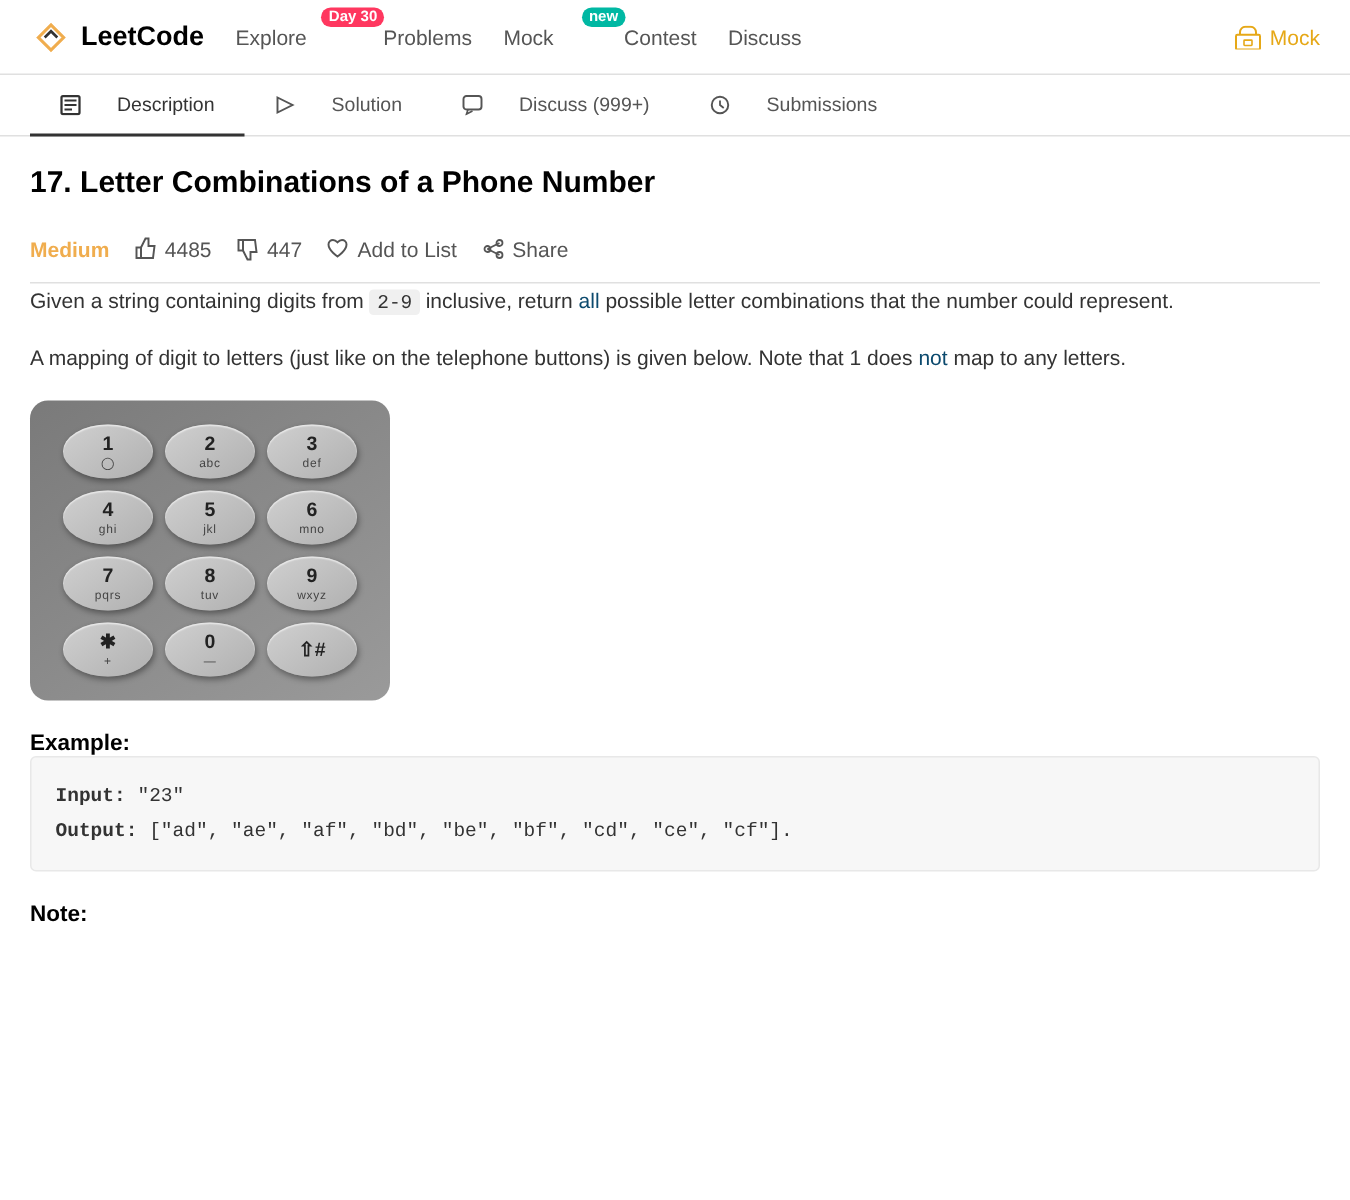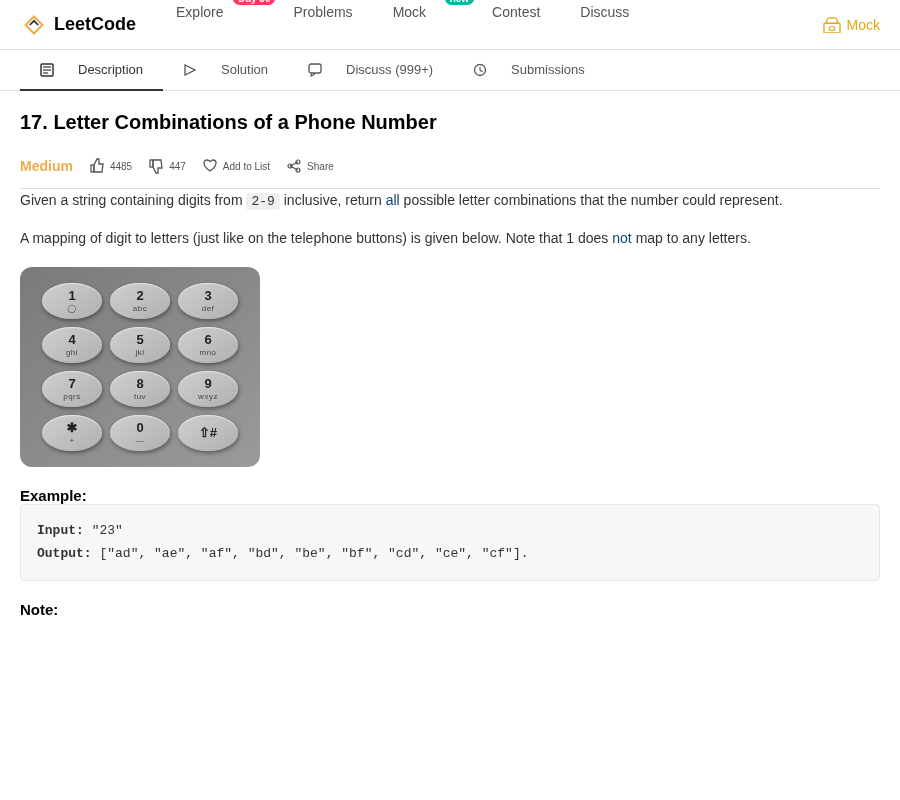--- a/index.html
+++ b/index.html
@@ -1,24 +1,25 @@
 <!DOCTYPE html>
 <html><head>
   <meta charset="utf-8">
   <style>
     * { box-sizing: border-box; margin: 0; padding: 0; }
     body { font-family: -apple-system, BlinkMacSystemFont, 'Segoe UI', sans-serif; font-size: 14px; color: #333; background: #fff; }
 
     
     .navbar {
       display: flex;
+      align-items: center;
       padding: 0 20px;
       height: 50px;
       border-bottom: 1px solid #e0e0e0;
-      gap: 40px;
+      gap: 21px;
     }
     .logo {
       display: flex;
       align-items: center;
       gap: 6px;
       font-weight: 700;
       font-size: 18px;
       color: #000;
       text-decoration: none;
     }
@@ -108,21 +109,21 @@
       color: #f0ad4e;
       font-weight: 600;
       font-size: 14px;
     }
 
     .meta-item {
       display: flex;
       align-items: center;
       gap: 5px;
       color: #555;
-      font-size: 10px;
+      font-size: 14px;
       cursor: pointer;
     }
 
     .problem-text {
       font-size: 14px;
       line-height: 1.7;
       color: #333;
       margin-bottom: 14px;
     }
 

